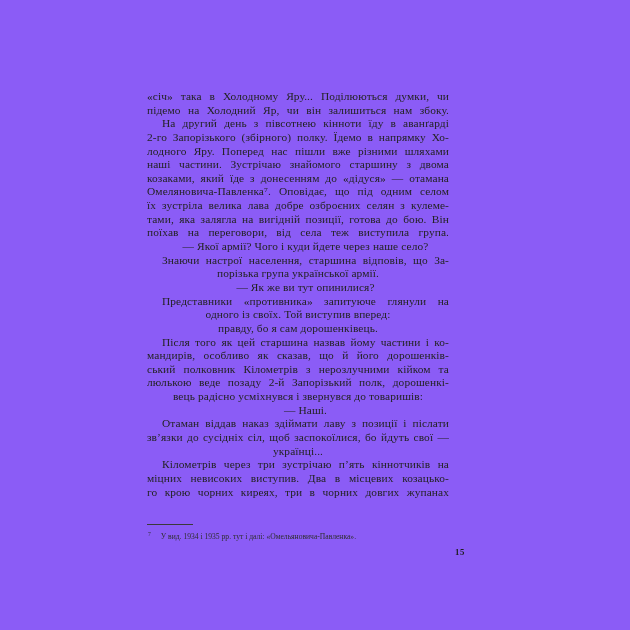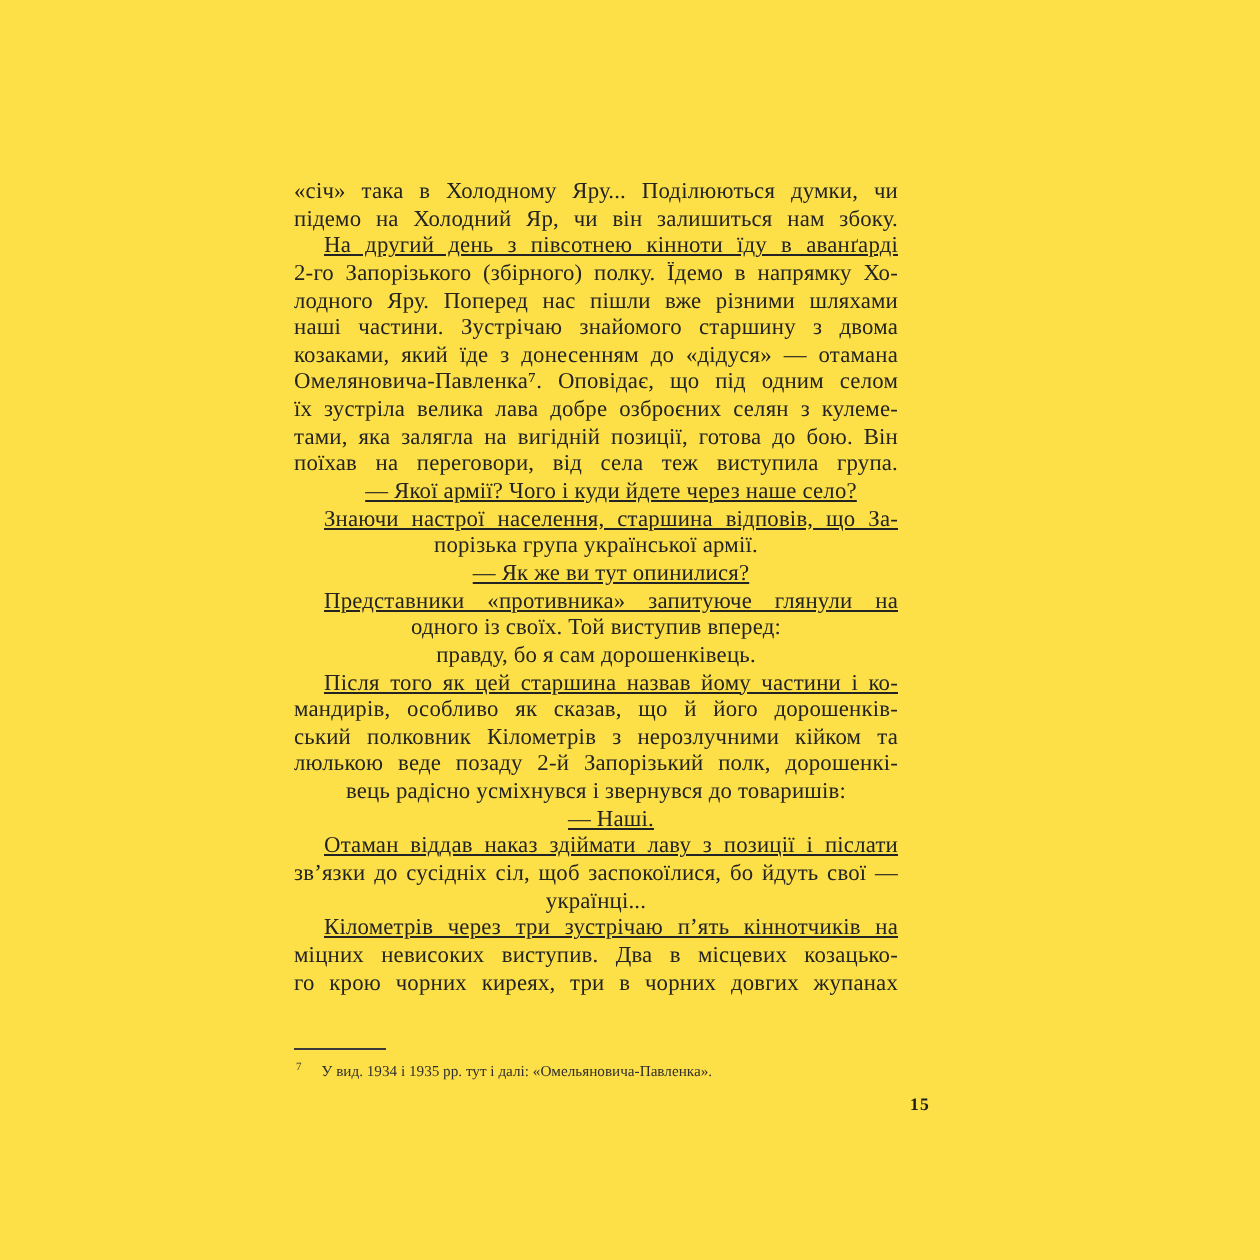--- a/index.html
+++ b/index.html
@@ -11,21 +11,21 @@
     height: 630px;
     background: #ffffff;
     position: relative;
     overflow: hidden;
     font-family: "Liberation Serif", "DejaVu Serif", serif;
     color: #232323;
   }
   .page {
     position: absolute;
     inset: 0;
-    background: #fde047;
+    background: #8b5cf6;
   }
   .text-column {
     position: absolute;
     left: 147px;
     top: 90px;
     width: 302px;
     font-size: 11.4px;
   }
   .line {
     height: 13.65px;
@@ -35,21 +35,20 @@
     letter-spacing: 0.1px;
   }
   .line.just {
     white-space: normal;
     text-align: justify;
     text-align-last: justify;
     overflow: hidden;
   }
   .line.indent {
     padding-left: 15px;
-    text-decoration: underline;
   }
   .footnote-rule {
     position: absolute;
     left: 147px;
     top: 524px;
     width: 46px;
     height: 0;
     border-top: 1px solid #3a3a3a;
   }
   .footnote {

